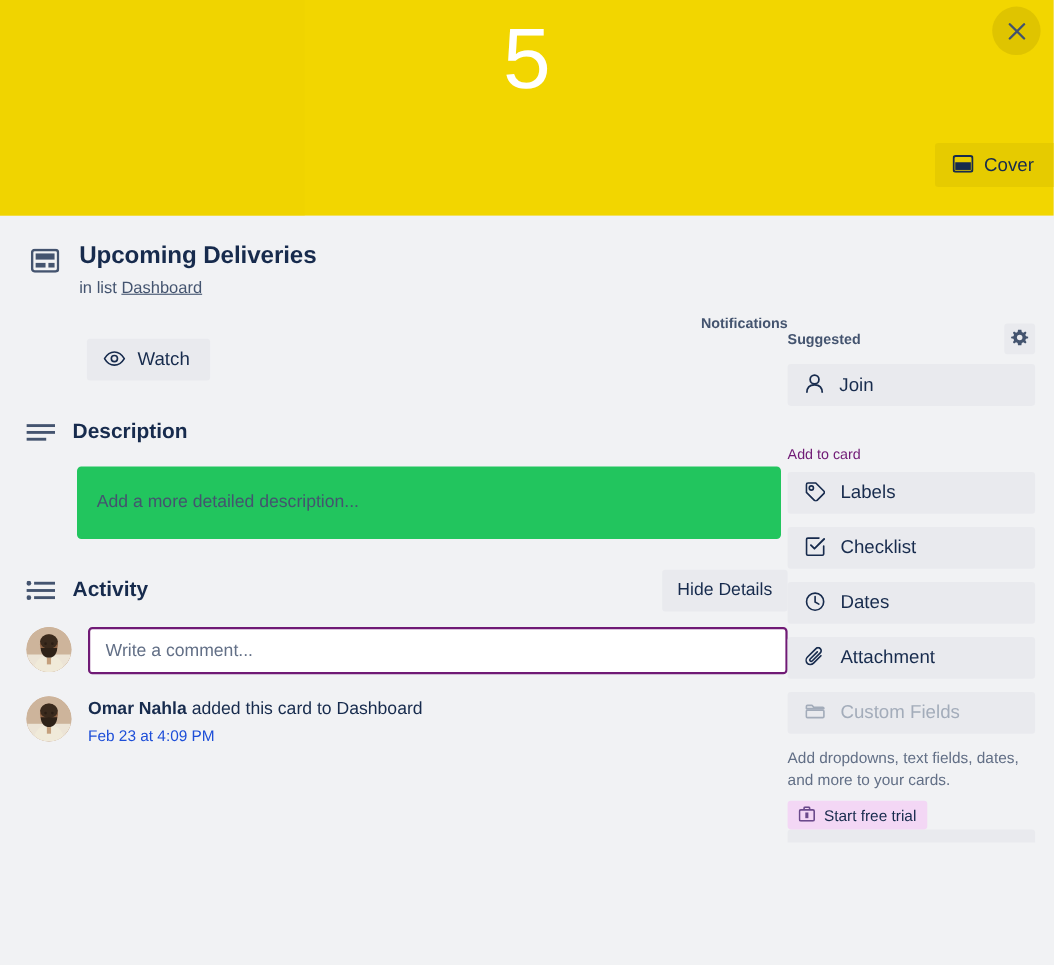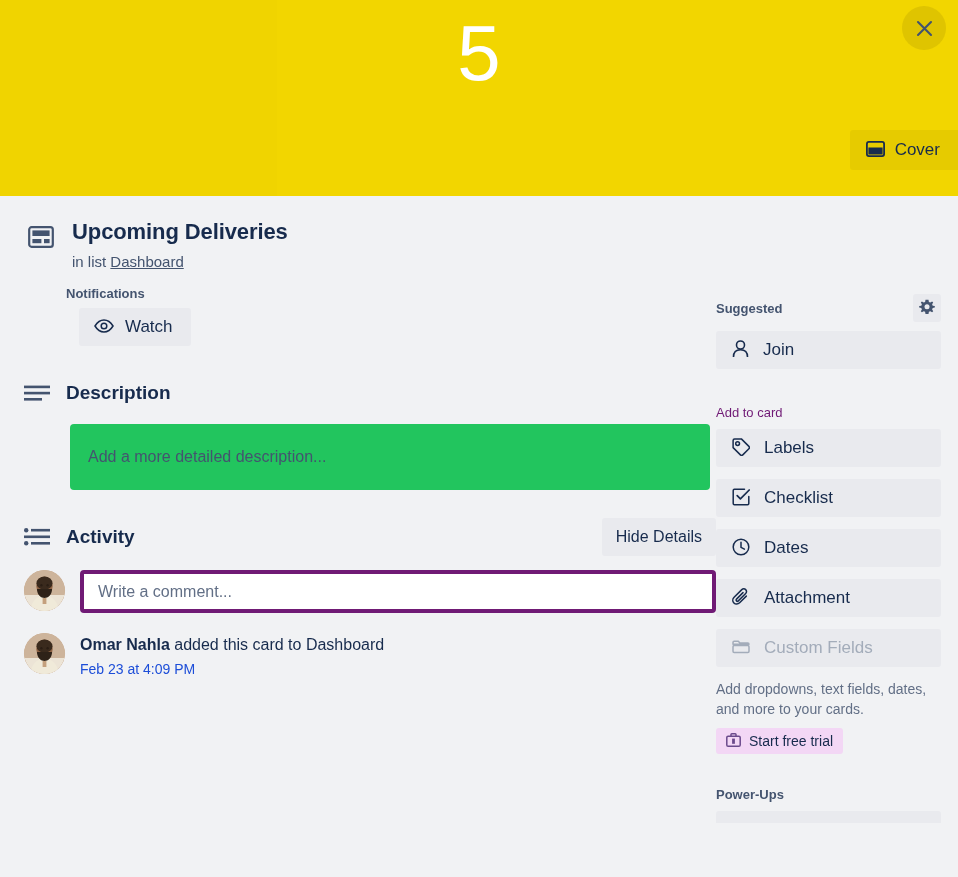--- a/index.html
+++ b/index.html
@@ -124,20 +124,21 @@
     padding-right: 17px;
   }
 
   
   .notif-label {
     font-size: 13px;
     font-weight: 600;
     color: #44546f;
     margin-left: 42px;
     margin-bottom: 7px;
+    text-align: right;
   }
   .watch-btn {
     margin-left: 55px;
     display: inline-flex;
     align-items: center;
     gap: 11px;
     height: 38px;
     padding: 0 18px 0 15px;
     background: #e9eaee;
     border-radius: 3px;
@@ -205,21 +206,21 @@
     flex: 0 0 41px;
     overflow: hidden;
     position: relative;
     background: #c9a98b;
   }
   .avatar svg { display:block; width: 41px; height: 41px; }
   .comment-input {
     width: 637px;
     height: 43px;
     background: #ffffff;
-    border: 4px solid #701a75;
+    border: 2px solid #701a75;
     border-radius: 4px;
     padding: 0 14px;
     font-size: 16px;
     color: #626f86;
     font-family: inherit;
     outline: none;
   }
   .comment-input::placeholder { color: #626f86; }
 
   
@@ -555,18 +556,17 @@
         <span>
           <svg width="15" height="14" viewBox="0 0 15 14">
             <rect x="0.8" y="3.2" width="13.4" height="10.0" rx="1.3" fill="none" stroke="#6b4a8c" stroke-width="1.5"></rect>
             <path d="M5.0 3.2 L5.0 1.6 C5.0 1.1 5.4 0.8 5.8 0.8 L9.2 0.8 C9.6 0.8 10.0 1.1 10.0 1.6 L10.0 3.2" fill="none" stroke="#6b4a8c" stroke-width="1.5"></path>
             <rect x="6.1" y="5.6" width="2.8" height="5.2" fill="#6b4a8c"></rect>
           </svg>
         </span>
         <span class="trial-badge-label">Start free trial</span>
       </button>
 
-      <div class="powerups-head">Power-Ups</div>
       <div class="side-btn-cut"></div>
 
     </div>
   </div>
 </div>
 
 </body></html>

